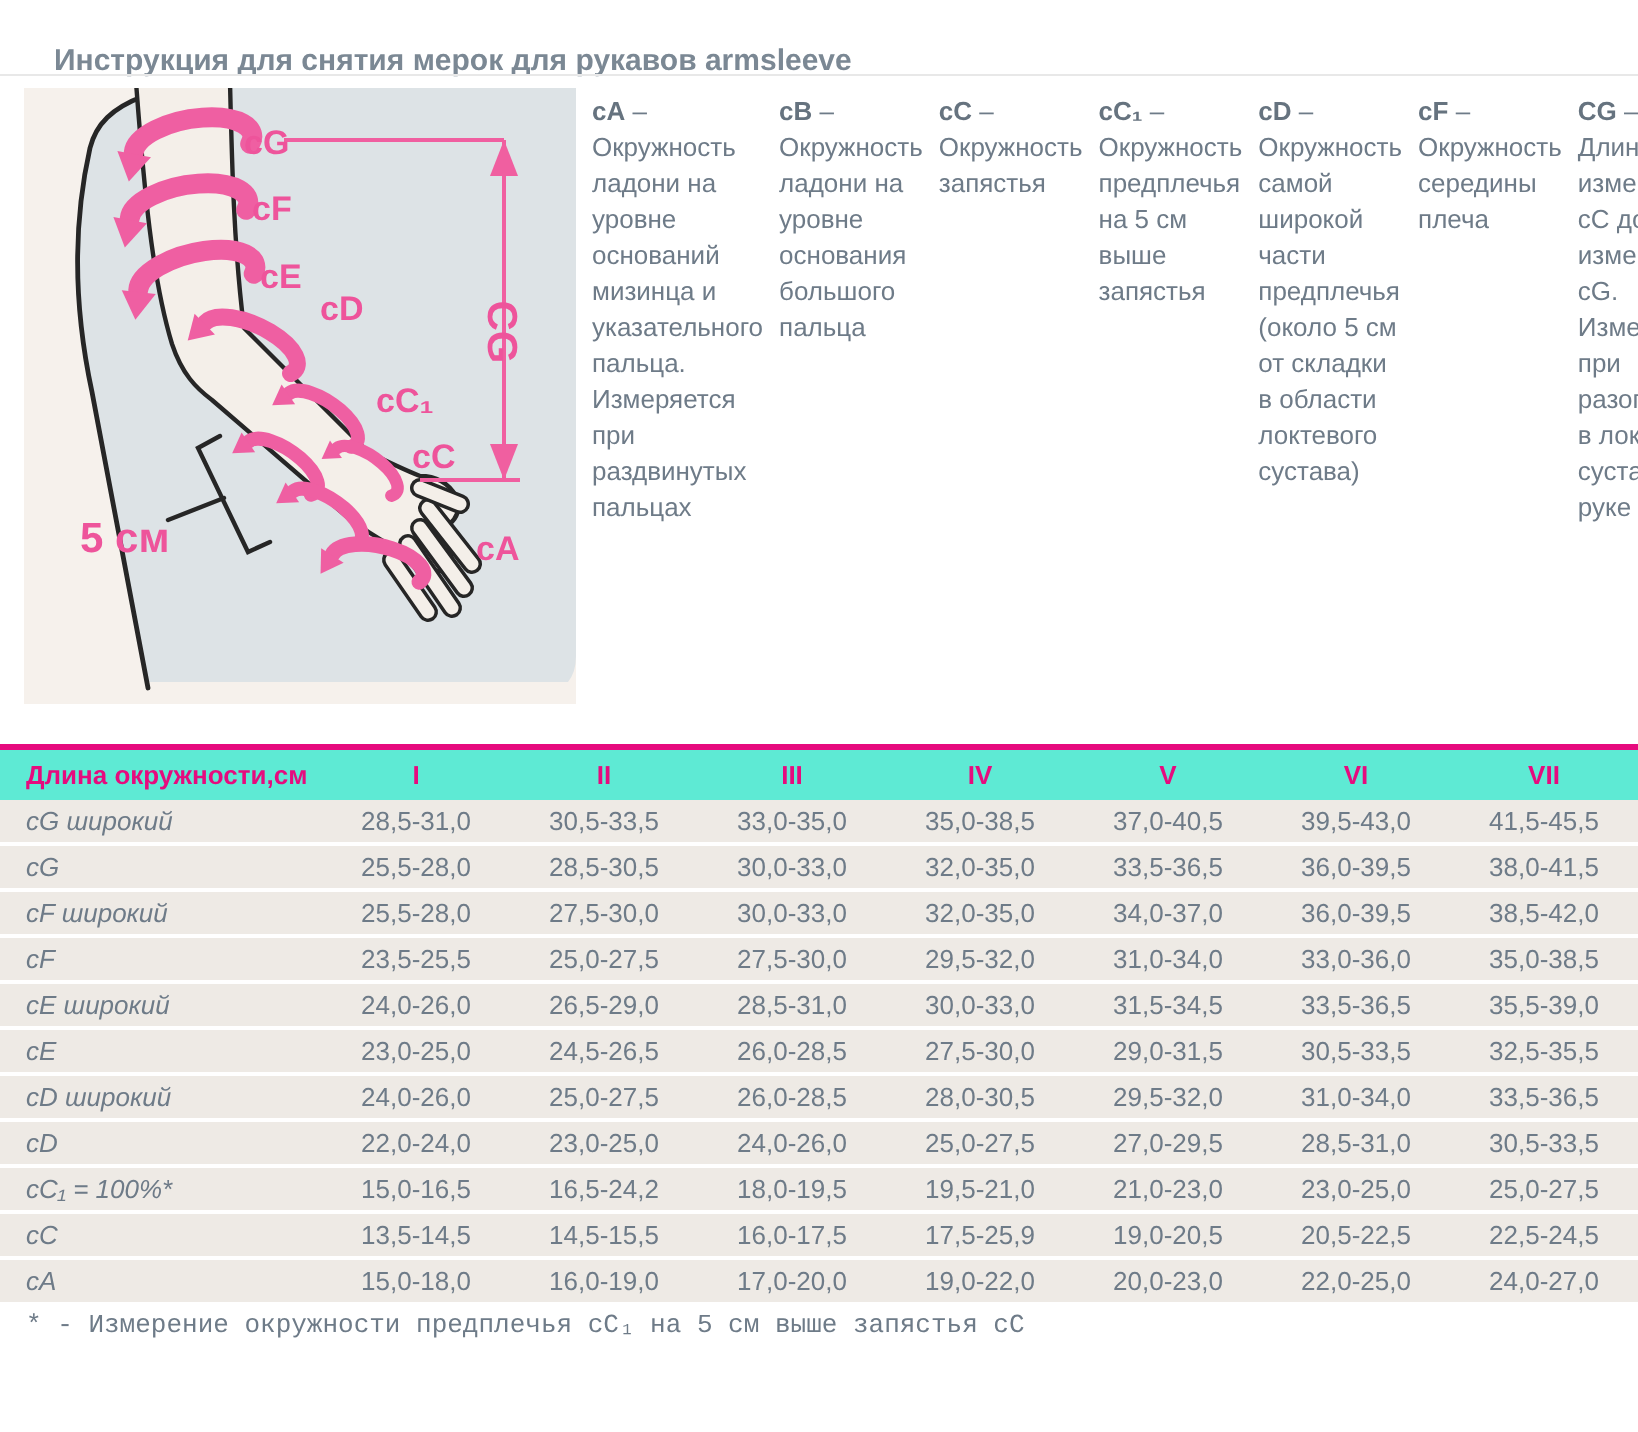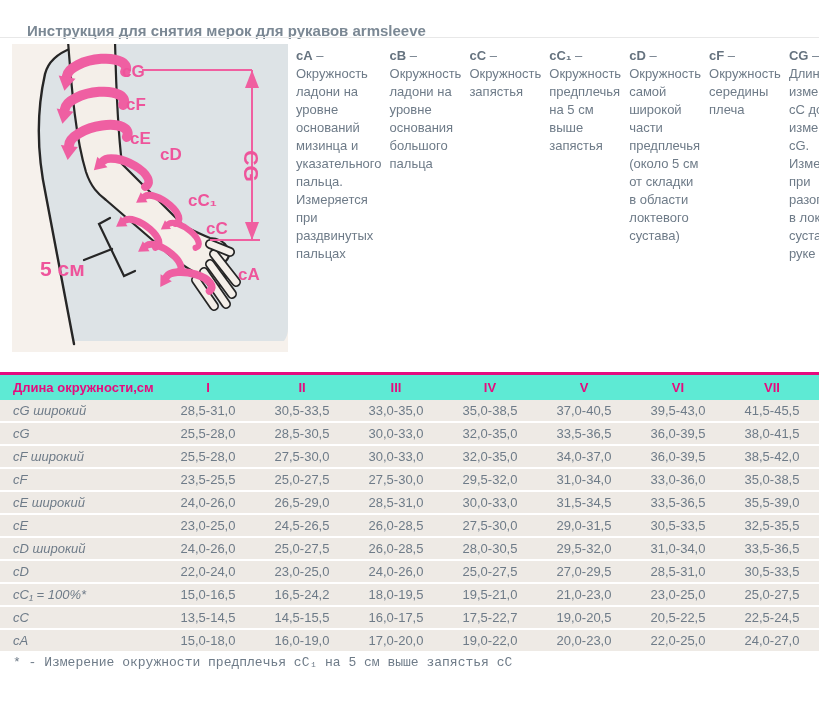--- a/index.html
+++ b/index.html
@@ -251,21 +251,21 @@
           <td>19,5-21,0</td>
           <td>21,0-23,0</td>
           <td>23,0-25,0</td>
           <td>25,0-27,5</td>
         </tr>
         <tr>
           <td class="rowlabel">cC</td>
           <td>13,5-14,5</td>
           <td>14,5-15,5</td>
           <td>16,0-17,5</td>
-          <td>17,5-22,7</td>
+          <td>17,5-25,9</td>
           <td>19,0-20,5</td>
           <td>20,5-22,5</td>
           <td>22,5-24,5</td>
         </tr>
         <tr>
           <td class="rowlabel">cA</td>
           <td>15,0-18,0</td>
           <td>16,0-19,0</td>
           <td>17,0-20,0</td>
           <td>19,0-22,0</td>

